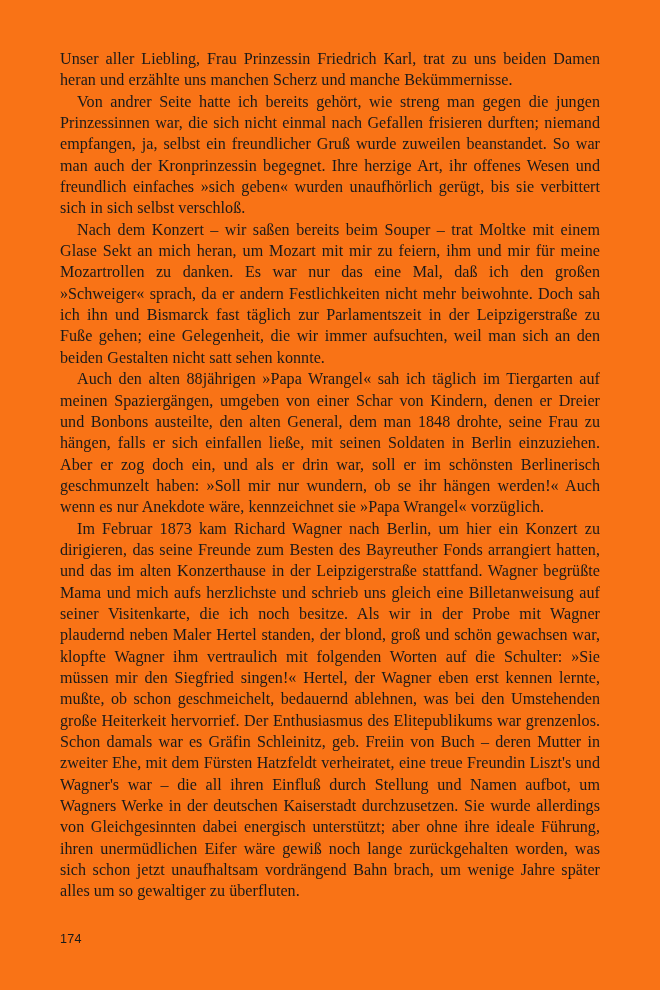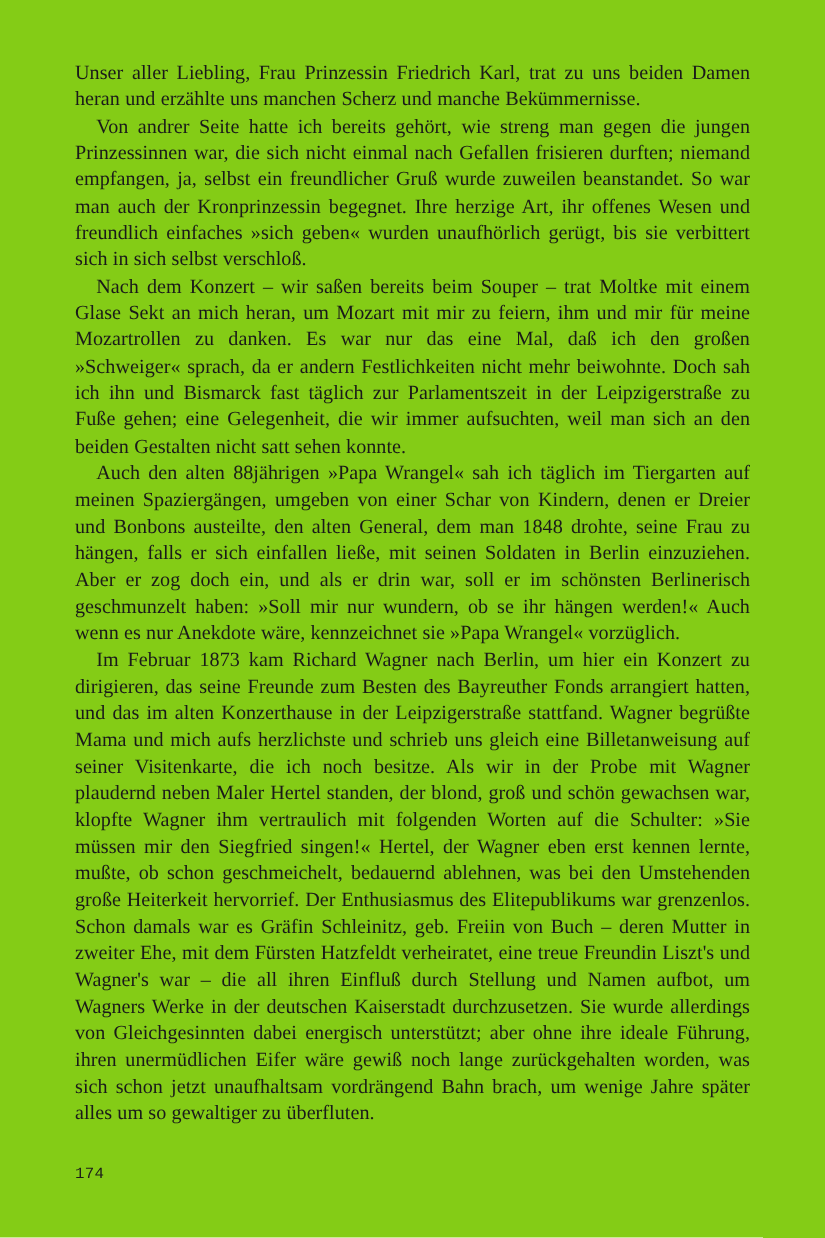--- a/index.html
+++ b/index.html
@@ -5,21 +5,21 @@
 <style>
   html, body {
     margin: 0;
     padding: 0;
     background: #ffffff;
   }
   .page {
     position: relative;
     width: 660px;
     height: 990px;
-    background: #84cc16;
+    background: #f97316;
     overflow: hidden;
     box-sizing: border-box;
   }
   .text-block {
     position: absolute;
     left: 60px;
     top: 48px;
     width: 540px;
   }
   .para {
@@ -36,21 +36,21 @@
     word-spacing: 0.1px;
   }
   .para.indent {
     text-indent: 17px;
     font-family: Liberation Serif, serif;
   }
   .folio {
     position: absolute;
     left: 60px;
     top: 932px;
-    font-family: Liberation Mono, monospace;
+    font-family: Liberation Sans, sans-serif;
     font-size: 12.6px;
     line-height: 14px;
     color: #1a1a1a;
     letter-spacing: 0.2px;
   }
 </style>
 </head>
 <body>
 
 <div class="page">

